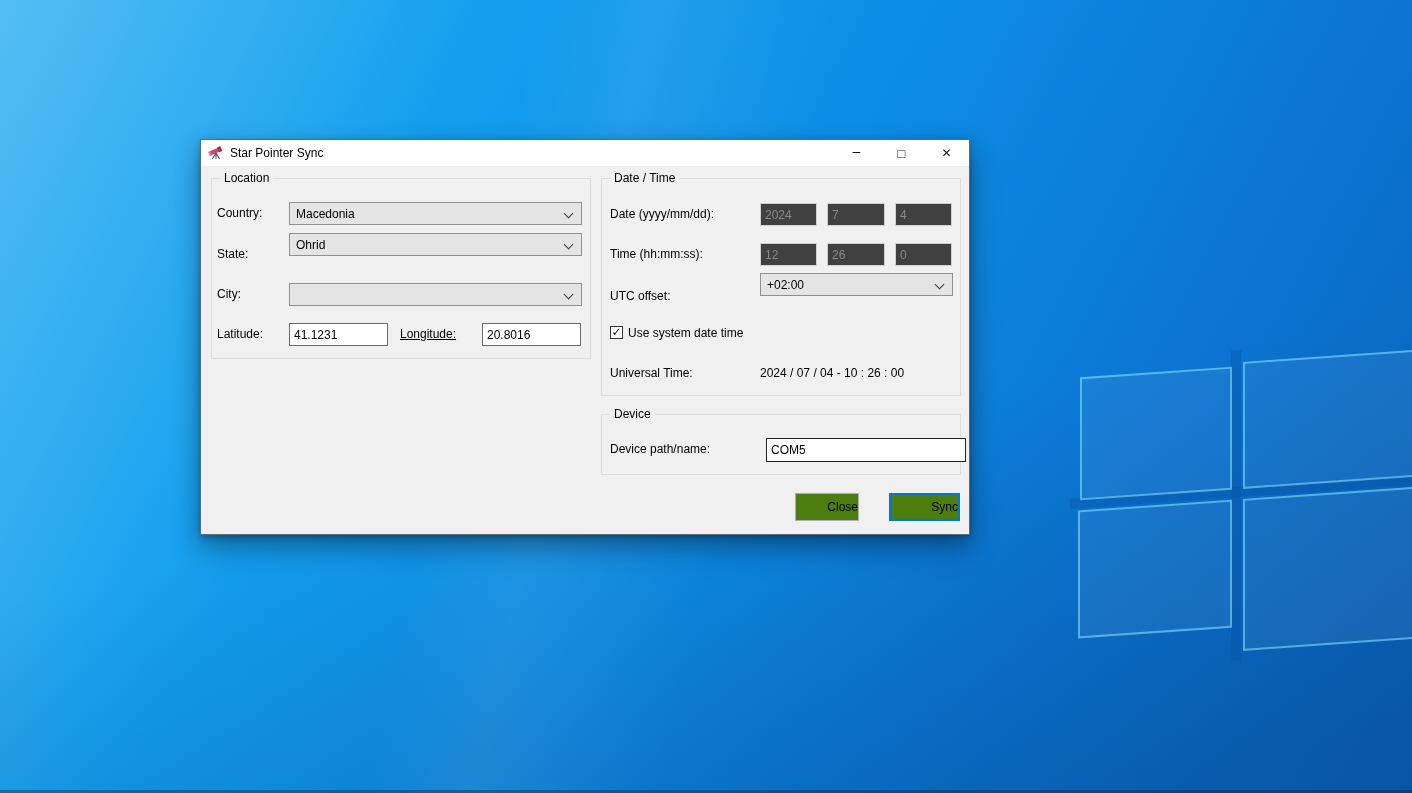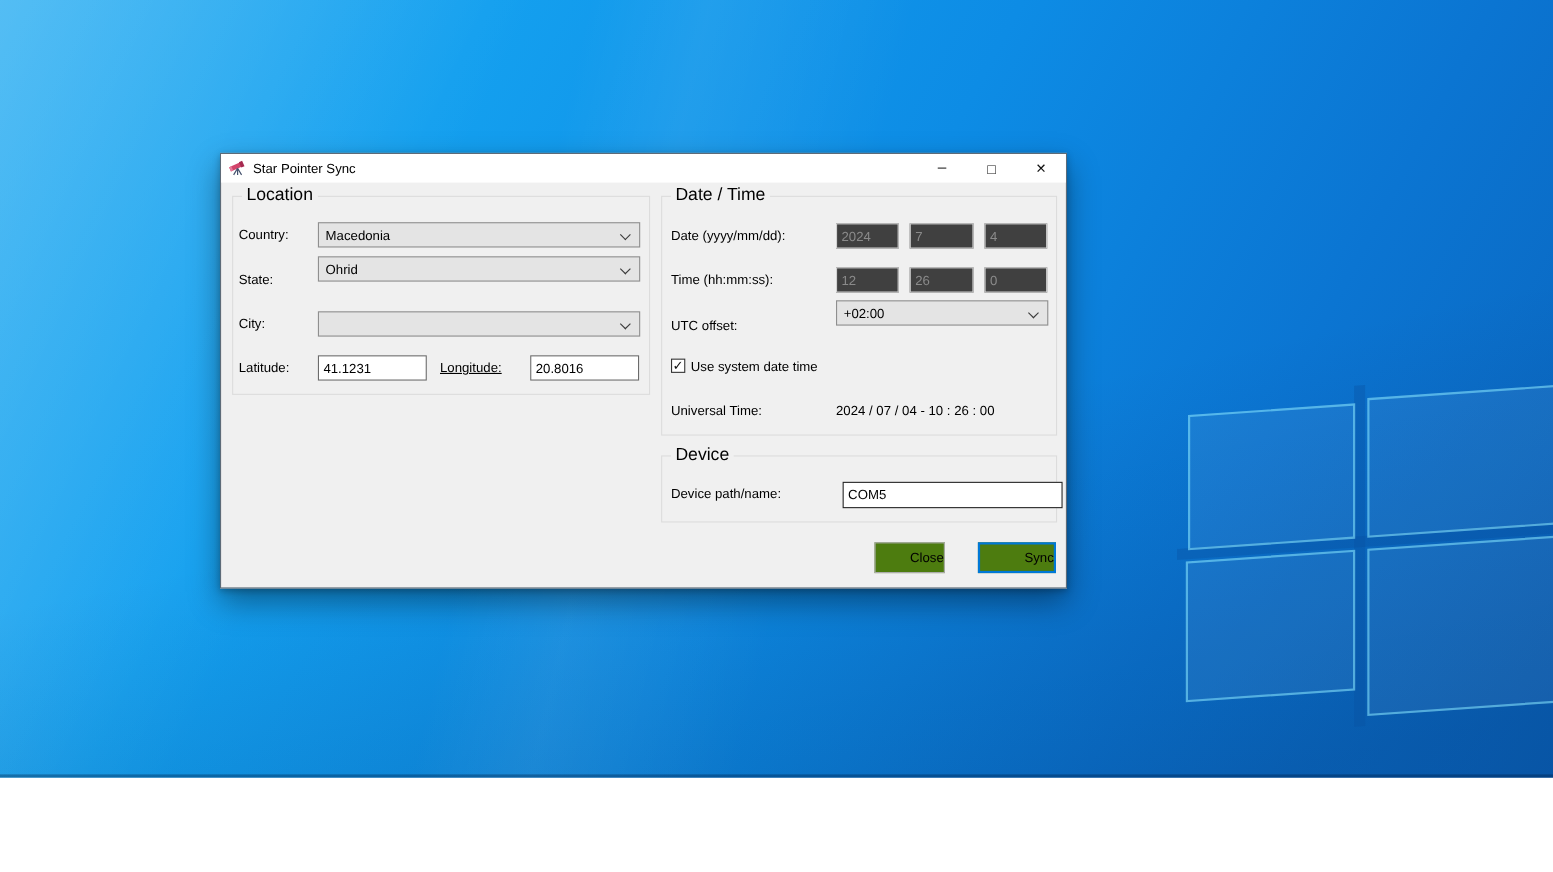--- a/index.html
+++ b/index.html
@@ -3,21 +3,21 @@
 <meta charset="utf-8">
 <style>
   html,body { margin:0; padding:0; }
   body {
     width:1412px; height:793px; overflow:hidden;
     font-family:"Liberation Sans","DejaVu Sans",sans-serif;
     -webkit-font-smoothing:antialiased;
   }
   
   .desktop {
-    position:relative; width:1412px; height:707px; overflow:hidden;
+    position:relative; width:1412px; height:793px; overflow:hidden;
     background:
       linear-gradient(168deg, rgba(255,255,255,0) 55%, rgba(0,30,80,0.20) 94%),
       linear-gradient(115deg, rgba(255,255,255,0.16) 0%, rgba(255,255,255,0) 28%),
       linear-gradient(103deg, rgba(255,255,255,0) 34%, rgba(255,255,255,0.07) 41%, rgba(255,255,255,0) 53%),
       linear-gradient(118deg, #33b1f2 0%, #14a0ef 25%, #0d8ce5 52%, #0b75d2 76%, #0a63bb 100%);
   }
   .winlogo {
     position:absolute; top:350px; right:-10px; width:352px; height:352px;
     transform:skewY(-4deg); transform-origin:left top;
   }
@@ -52,21 +52,21 @@
     width:45px; height:26px; display:flex; align-items:center; justify-content:center;
     font-size:12px; color:#111; cursor:default; user-select:none;
   }
   .caption-btn.min  { font-size:14px; padding-bottom:4px; }
   .caption-btn.max  { font-size:13px; }
 
   
   .group { position:absolute; border:1px solid #dcdcdc; box-sizing:border-box; }
   .group-label {
     position:absolute; top:-8px; left:8px; background:#f0f0f0;
-    padding:0 4px; font-size:16px; line-height:14px; white-space:nowrap;
+    padding:0 4px; font-size:12px; line-height:14px; white-space:nowrap;
   }
   .lbl { position:absolute; font-size:12px; white-space:nowrap; }
 
   
   .combo {
     position:absolute; height:23px; box-sizing:border-box;
     background:#e4e4e4; border:1px solid #8f8f8f;
     display:flex; align-items:center; padding-left:6px; font-size:12px;
   }
   .combo .chev {

